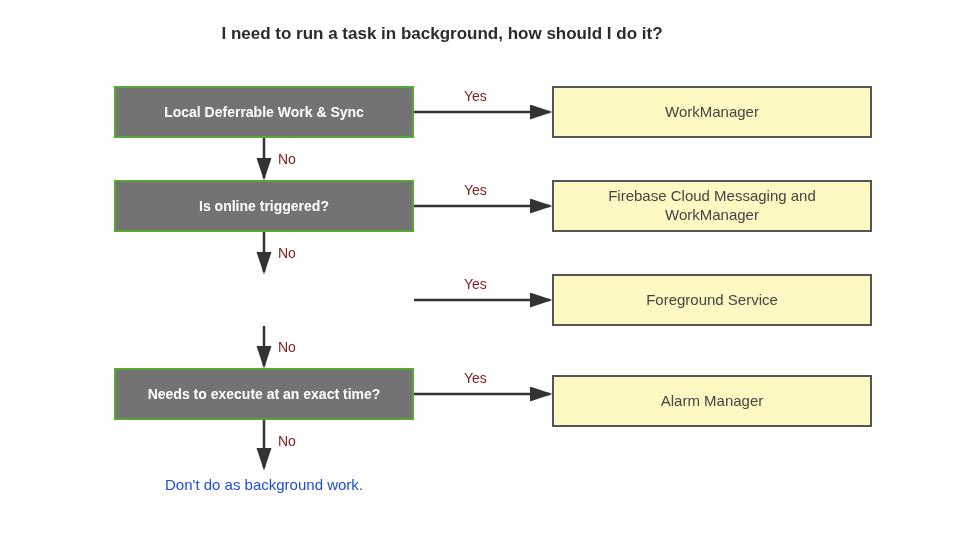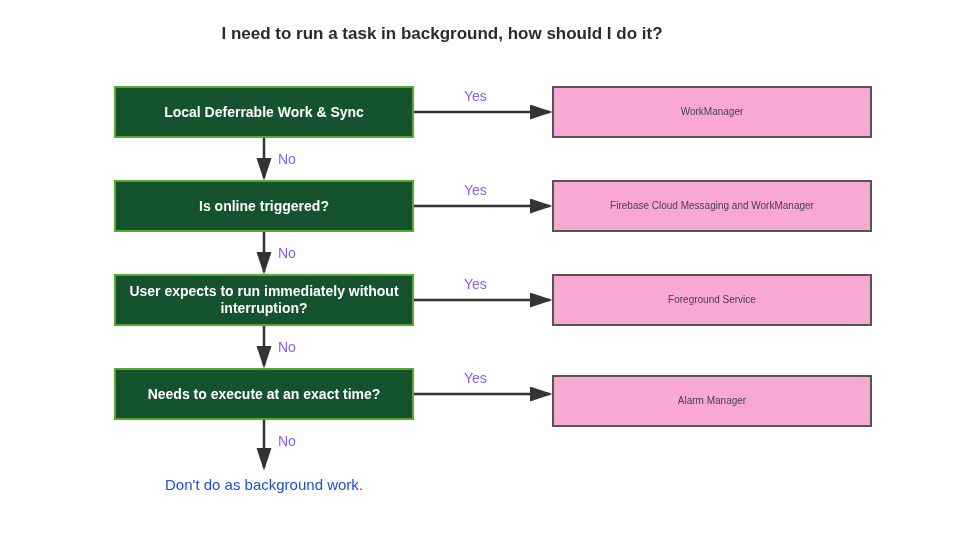--- a/index.html
+++ b/index.html
@@ -1,42 +1,41 @@
 <!DOCTYPE html>
 <html><head>
 <meta charset="utf-8">
 <style>
   * { box-sizing: border-box; margin: 0; padding: 0; }
   html, body { width: 960px; height: 540px; font-family: "Helvetica Neue", Arial, sans-serif; background: #fff; color: #333; }
   .canvas { position: relative; width: 884px; height: 540px; }
   .title { position: absolute; top: 24px; left: 0; right: 0; text-align: center; font-weight: 700; font-size: 17px; color: #2b2b2b; }
-  .qbox { position: absolute; width: 300px; height: 52px; background: #14532d; border: 2px solid #56a82f; color: #fff; font-weight: 700; font-size: 14px; display: flex; align-items: center; justify-content: center; text-align: center; padding: 4px 8px; line-height: 1.2; }
-  .abox { position: absolute; width: 320px; height: 52px; border: 2px solid #555; color: #444; font-size: 10px; display: flex; align-items: center; justify-content: center; text-align: center; padding: 4px 10px; line-height: 1.25; background: #f9a8d4; }
-  .arr-label { position: absolute; font-size: 14px; color: #8b5cf6; }
+  .qbox { position: absolute; width: 300px; height: 52px; background: #737373; border: 2px solid #56a82f; color: #fff; font-weight: 700; font-size: 14px; display: flex; align-items: center; justify-content: center; text-align: center; padding: 4px 8px; line-height: 1.2; }
+  .abox { position: absolute; width: 320px; height: 52px; border: 2px solid #555; color: #444; font-size: 15px; display: flex; align-items: center; justify-content: center; text-align: center; padding: 4px 10px; line-height: 1.25; background: #fef9c3; }
+  .arr-label { position: absolute; font-size: 14px; color: #7f1d1d; }
   .svglayer { position: absolute; left: 0; top: 0; width: 960px; height: 540px; pointer-events: none; }
   .final { position: absolute; font-size: 15px; color: #1d4ed8; text-align: center; width: 300px; }
 </style>
 </head>
 <body>
 
 <div class="canvas">
 
   <div class="title">I need to run a task in background, how should I do it?</div>
 
   <div class="qbox" style="left:114px; top:86px;">Local Deferrable Work &amp; Sync</div>
   <div class="abox" style="left:552px; top:86px;">WorkManager</div>
   <div class="arr-label" style="left:464px; top:88px;">Yes</div>
   <div class="arr-label" style="left:278px; top:151px;">No</div>
 
   <div class="qbox" style="left:114px; top:180px;">Is online triggered?</div>
   <div class="abox" style="left:552px; top:180px;">Firebase Cloud Messaging and WorkManager</div>
   <div class="arr-label" style="left:464px; top:182px;">Yes</div>
   <div class="arr-label" style="left:278px; top:245px;">No</div>
 
-  <div class="qbox" style="left:114px; top:274px;">User expects to run immediately without interruption?</div>
   <div class="abox" style="left:552px; top:274px;">Foreground Service</div>
   <div class="arr-label" style="left:464px; top:276px;">Yes</div>
   <div class="arr-label" style="left:278px; top:339px;">No</div>
 
   <div class="qbox" style="left:114px; top:368px;text-align:right;">Needs to execute at an exact time?</div>
   <div class="abox" style="left:552px; top:368px;margin-top:7px;">Alarm Manager</div>
   <div class="arr-label" style="left:464px; top:370px;">Yes</div>
   <div class="arr-label" style="left:278px; top:433px;">No</div>
 
   <div class="final" style="left:114px; top:476px;">Don't do as background work.</div>

